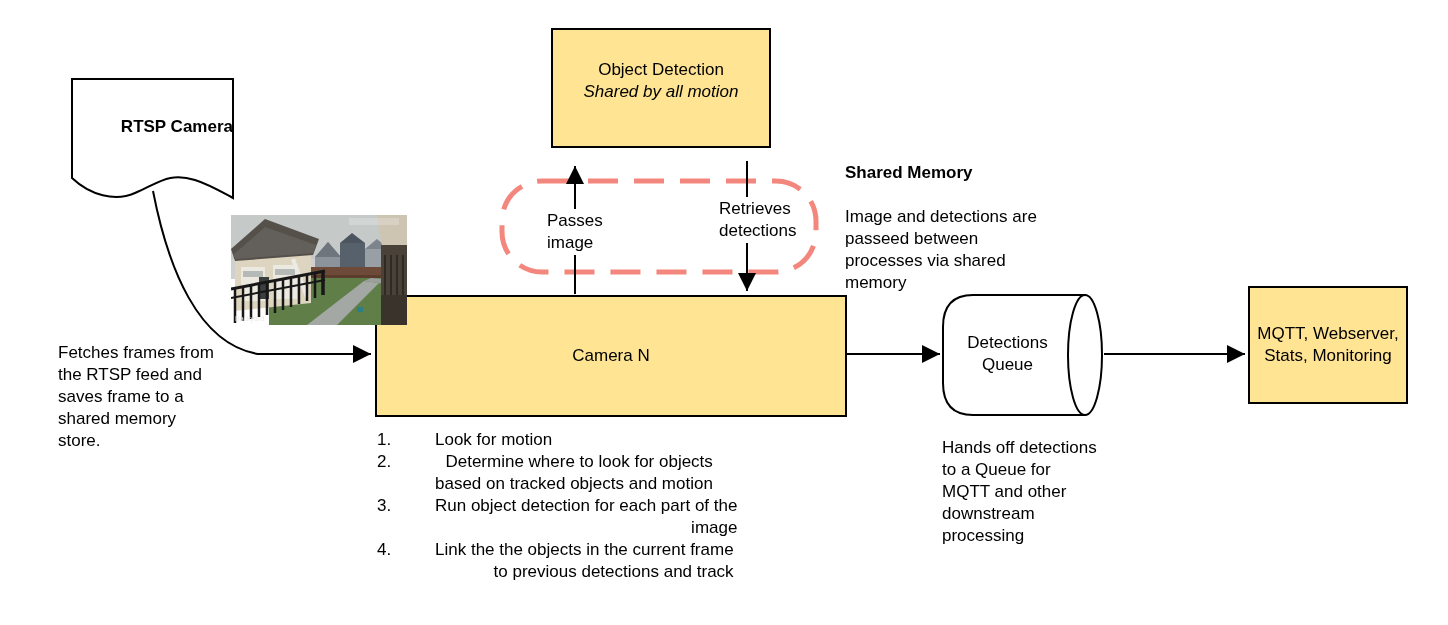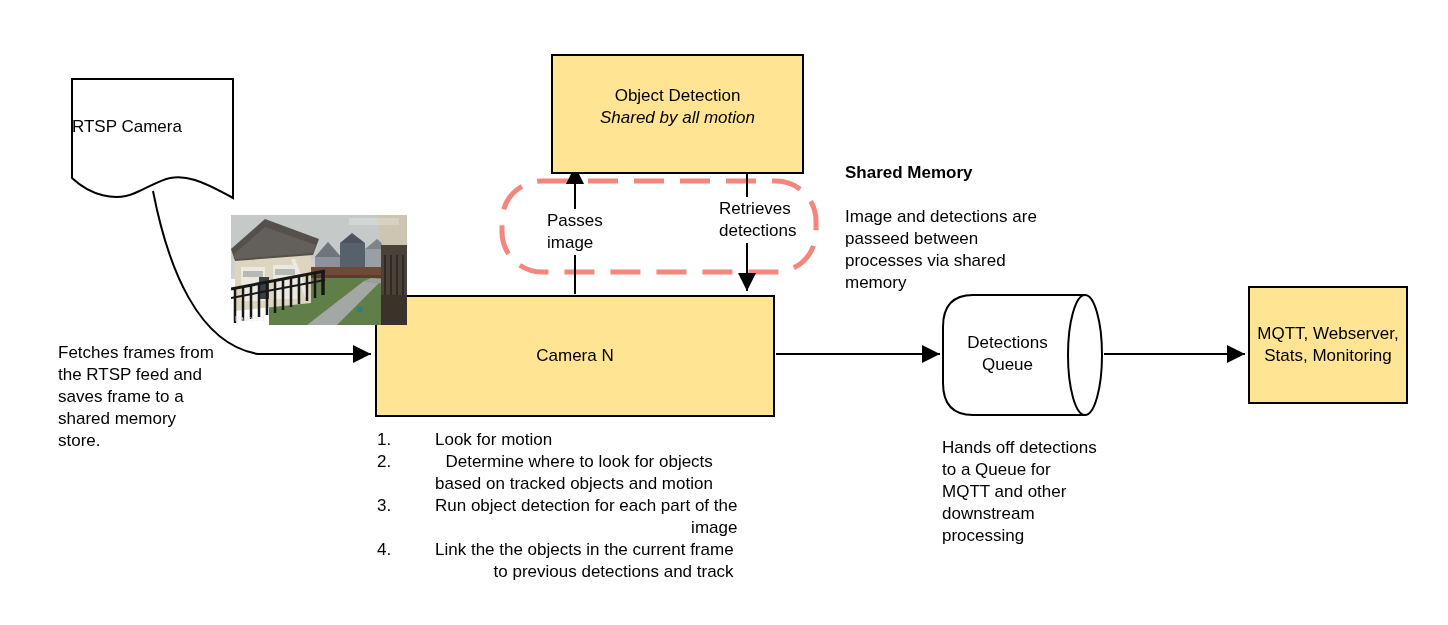--- a/index.html
+++ b/index.html
@@ -24,24 +24,24 @@
   .note{
     position:absolute;z-index:2;font-size:17px;line-height:22px;
     white-space:pre-line;
   }
   .link-label{
     position:absolute;z-index:2;font-size:17px;line-height:22px;
     white-space:pre-line;background:#ffffff;padding:1px 3px;
   }
   .italic{font-style:italic;}
   .bold{font-weight:bold;}
-  #object-detection-box{left:551px;top:54px;width:253px;height:120px;padding-bottom:14px;}
-  #camera-box{left:375px;top:295px;width:400px;height:122px;}
+  #object-detection-box{left:551px;top:28px;width:220px;height:120px;padding-bottom:14px;}
+  #camera-box{left:375px;top:295px;width:472px;height:122px;}
   #mqtt-box{left:1248px;top:286px;width:160px;height:118px;white-space:pre-line;}
-  #rtsp-label{left:72px;top:116px;width:161px;text-align:left;}
+  #rtsp-label{left:72px;top:116px;width:161px;text-align:right;font-weight:bold;}
   #fetch-note{left:45px;top:342px;width:210px;margin-left:13px;}
   #shared-memory-note{left:845px;top:140px;width:230px;}
   #passes-image-label{left:544px;top:209px;}
   #retrieves-detections-label{left:704px;top:197px;margin-left:12px;}
   #queue-label{left:950px;top:332px;width:115px;text-align:center;white-space:pre-line;z-index:2;position:absolute;font-size:17px;line-height:22px;}
   #queue-note{left:942px;top:437px;width:200px;}
   #steps{position:absolute;left:377px;top:429px;z-index:2;font-size:17px;line-height:22px;}
   .step-row{display:flex;align-items:flex-start;}
   .step-num{width:58px;flex:0 0 58px;}
   .step-text{white-space:pre-line;text-align:right;}

